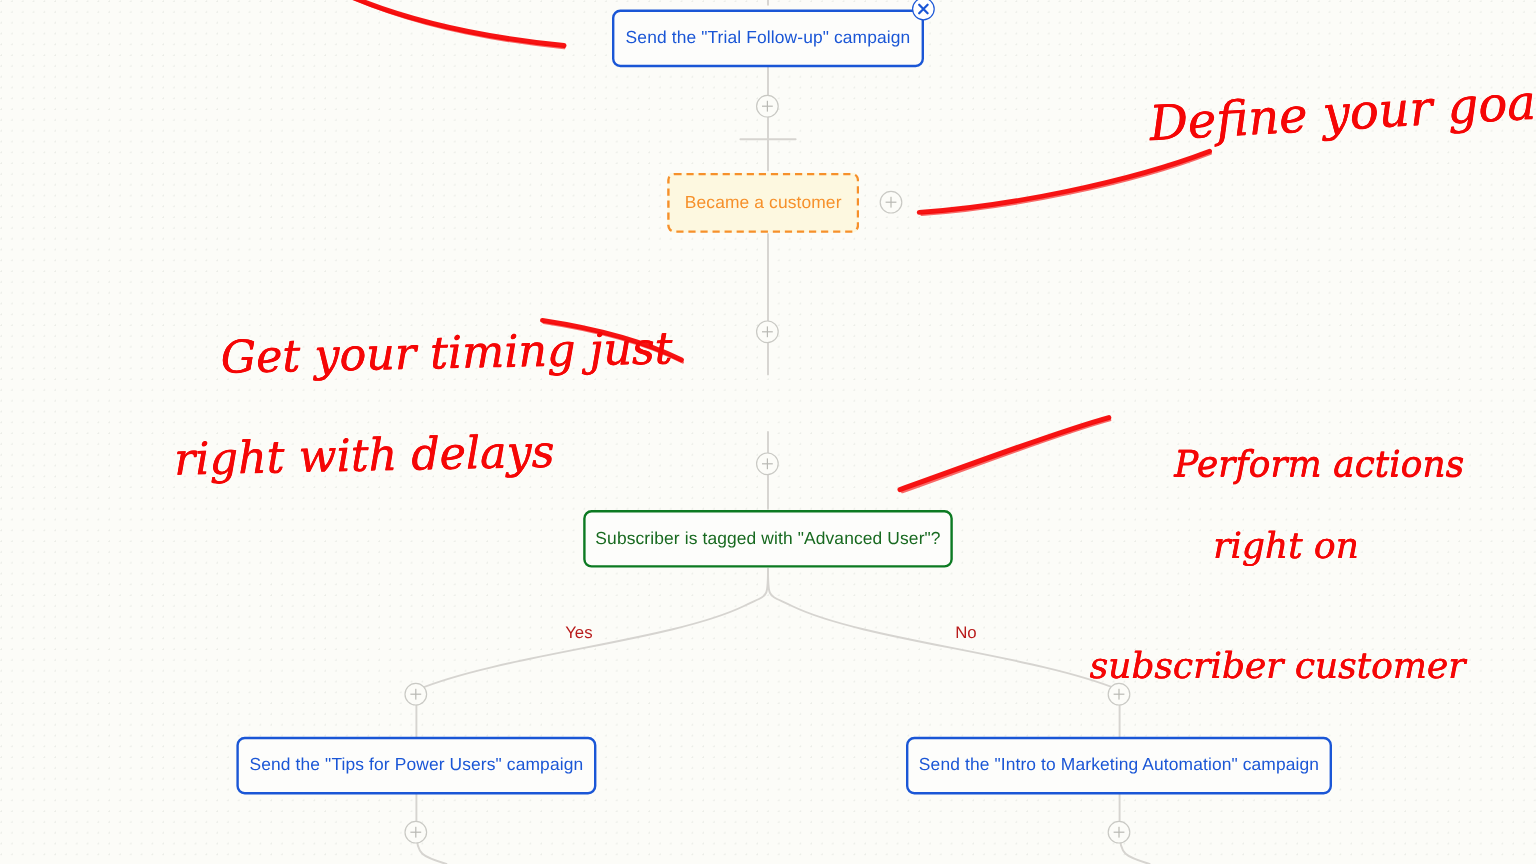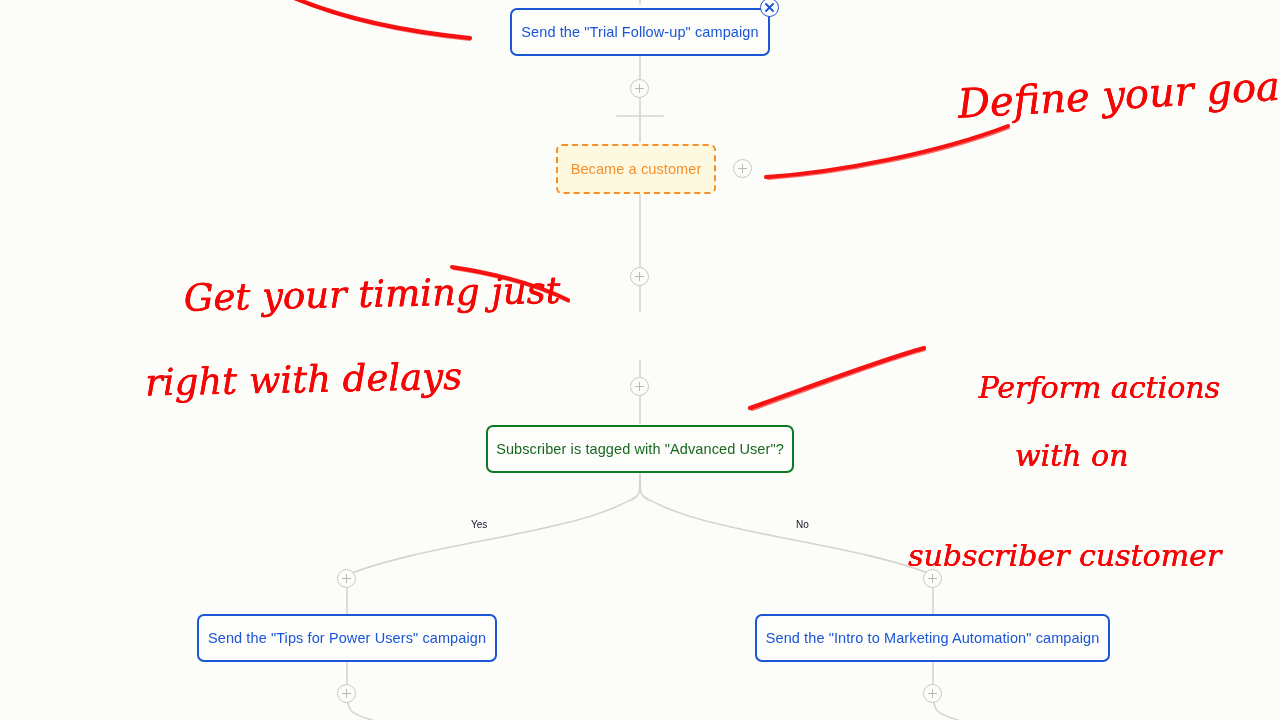--- a/index.html
+++ b/index.html
@@ -111,22 +111,22 @@
     content: "";
     position: absolute;
     background: #b9b9b4;
   }
   .plus-btn::before { width: 9px; height: 1.6px; }
   .plus-btn::after  { width: 1.6px; height: 9px; }
 
   
   .branch-label {
     position: absolute;
-    font-size: 10px;
-    color: #0f172a;
+    font-size: 14px;
+    color: #b91c1c;
     background: #fcfcf8;
     padding: 0 5px;
     pointer-events: auto;
     cursor: default;
     z-index: 2;
   }
 
   
   .annot-text {
     position: absolute;
@@ -246,18 +246,18 @@
       <span>Define your goals</span>
     </div>
 
     <div class="annot-text a-timing">
       <span>Get your timing just</span>
       <span class="l2">right with delays</span>
     </div>
 
     <div class="annot-text a-actions">
       <span>Perform actions</span>
-      <span class="l2">with on</span>
+      <span class="l2">right on</span>
       <span class="l3">subscriber customer</span>
     </div>
   </div>
 
 </div>
 
 </body></html>

